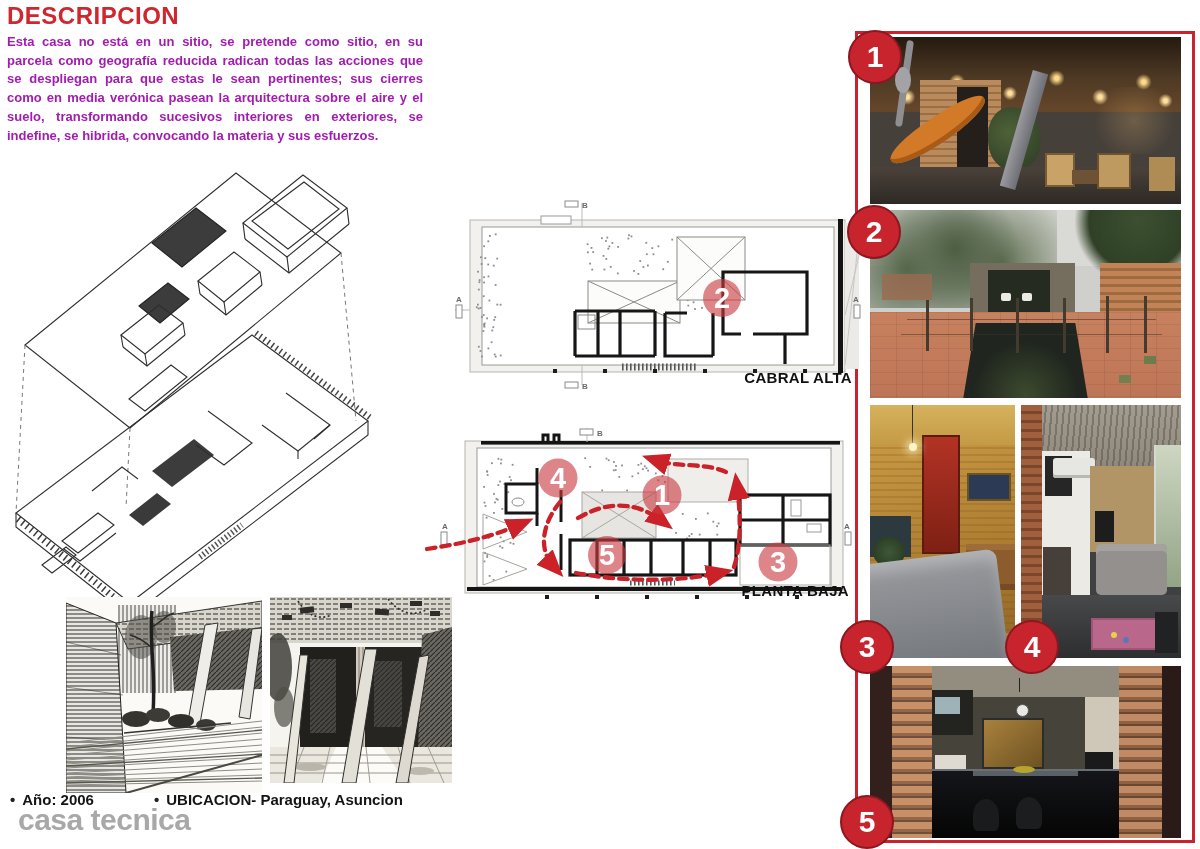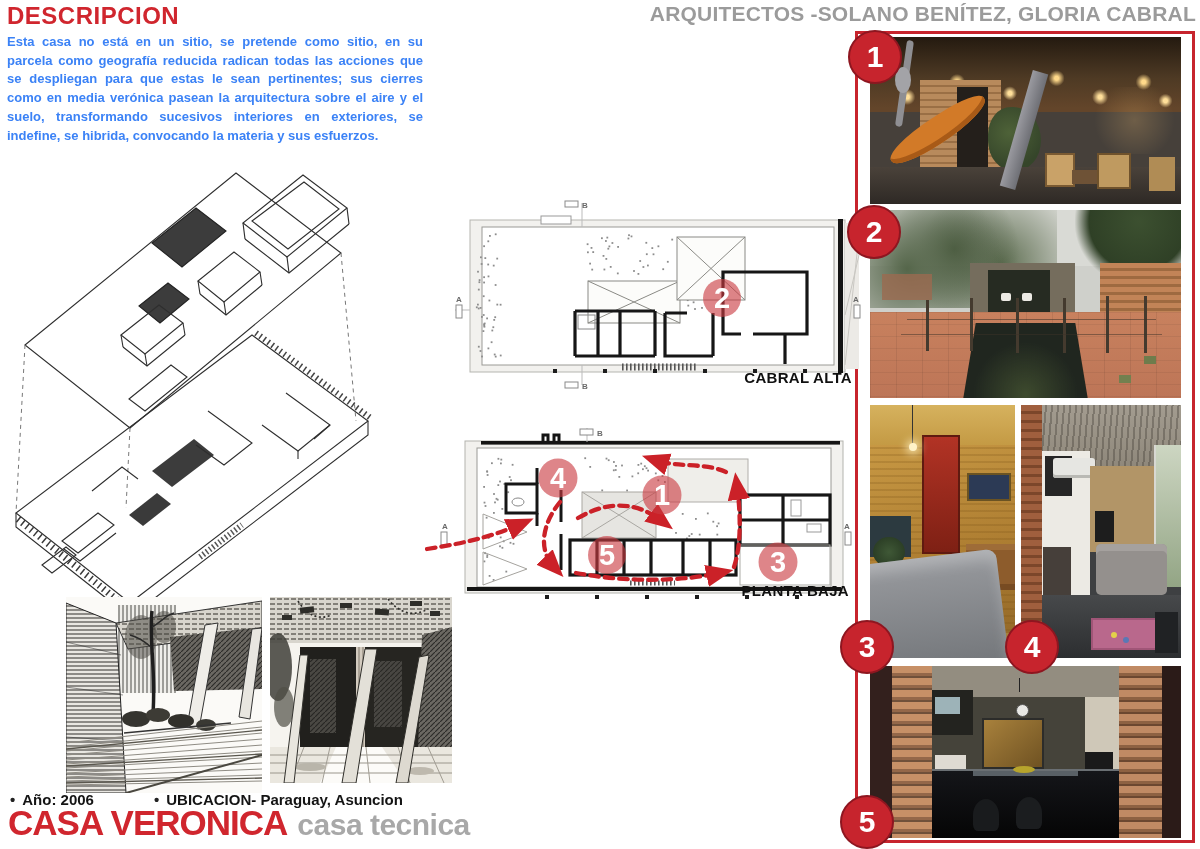--- a/index.html
+++ b/index.html
@@ -10,39 +10,38 @@
   .layer{position:absolute;}
   .badge{position:absolute;width:50px;height:50px;border-radius:50%;background:#c7242d;
          border:2px solid #8e1620;color:#fff;display:flex;align-items:center;justify-content:center;
          font-weight:bold;font-size:30px;z-index:30;}
   .planlabel{position:absolute;font-weight:bold;font-size:15px;color:#101010;
              width:160px;text-align:right;letter-spacing:.3px;z-index:6;}
   #desc-title{left:7px;top:2px;font-size:24px;font-weight:bold;color:#d0262e;letter-spacing:.5px;}
   #architects{right:4px;top:2px;width:700px;text-align:right;font-size:21px;font-weight:bold;
               color:#9b9b9b;letter-spacing:.2px;}
   #description{left:7px;top:33px;width:416px;font-size:13px;font-weight:bold;line-height:1.44;
-               text-align:justify;color:#3b82f6;}
+               text-align:justify;color:#a21caf;}
   #photo-frame{left:855px;top:31px;width:340px;height:812px;border:3px solid #c7242d;
                background:#fff;box-sizing:border-box;z-index:1;}
   #footer-bullets{left:10px;top:791px;font-size:15px;font-weight:bold;z-index:5;}
   #footer-bullets .b{color:#222;margin-right:7px;}
   #footer-bullets .loc{margin-left:60px;}
   #footer-title{left:8px;top:803px;display:flex;align-items:baseline;z-index:5;}
   #project-title{font-size:35px;font-weight:bold;color:#d0262e;letter-spacing:-1px;}
   #subtitle{font-size:30px;font-weight:bold;color:#a8a8a8;margin-left:10px;letter-spacing:-.5px;}
   svg text.mk{font:bold 8px "Liberation Sans",sans-serif;fill:#6a6a6a;}
   svg text.pb{font:bold 29px "Liberation Sans",sans-serif;fill:#ffffff;text-anchor:middle;}
 </style>
 </head>
 <body>
 
 <div id="canvas">
 
   <div class="abs" id="desc-title">DESCRIPCION</div>
-  <div class="abs" id="architects">ARQUITECTOS -SOLANO BENÍTEZ, GLORIA CABRAL</div>
   <div class="abs" id="description">Esta casa no está en un sitio, se pretende como sitio, en su parcela como geografía reducida radican todas las acciones que se despliegan para que estas le sean pertinentes; sus cierres como en media verónica pasean la arquitectura sobre el aire y el suelo, transformando sucesivos interiores en exteriores, se indefine, se hibrida, convocando la materia y sus esfuerzos.</div>
 
   <svg class="abs" style="left:0;top:163px;width:420px;height:458px;z-index:1" viewBox="0 0 420 458">
     <g stroke="#2e2e2e" stroke-width="1.1" fill="none">
       <polygon points="25,182 236,10 341,90 130,265"></polygon>
       <polygon points="152,80 196,45 226,68 182,104" fill="#3c3c3c" stroke="#222"></polygon>
       <polygon points="139,143 168,120 189,136 160,160" fill="#3c3c3c" stroke="#222"></polygon>
       <polygon points="243,60 303,12 347,45 287,94"></polygon>
       <polygon points="252,58 304,19 339,46 288,86"></polygon>
       <polyline points="245,76 289,110 349,61"></polyline>
@@ -634,17 +633,16 @@
   <div class="badge" style="left:848px;top:30px">1</div>
   <div class="badge" style="left:847px;top:205px">2</div>
   <div class="badge" style="left:840px;top:620px">3</div>
   <div class="badge" style="left:1005px;top:620px">4</div>
   <div class="badge" style="left:840px;top:795px">5</div>
 
   <div class="abs" id="footer-bullets">
     <span class="b">•</span><span>Año: 2006</span><span class="b loc">•</span><span>UBICACION- Paraguay, Asuncion</span>
   </div>
   <div class="abs" id="footer-title">
-    <span id="project-title">CASA VERONICA</span>
     <span id="subtitle">casa tecnica</span>
   </div>
 
 </div>
 
 </body></html>

